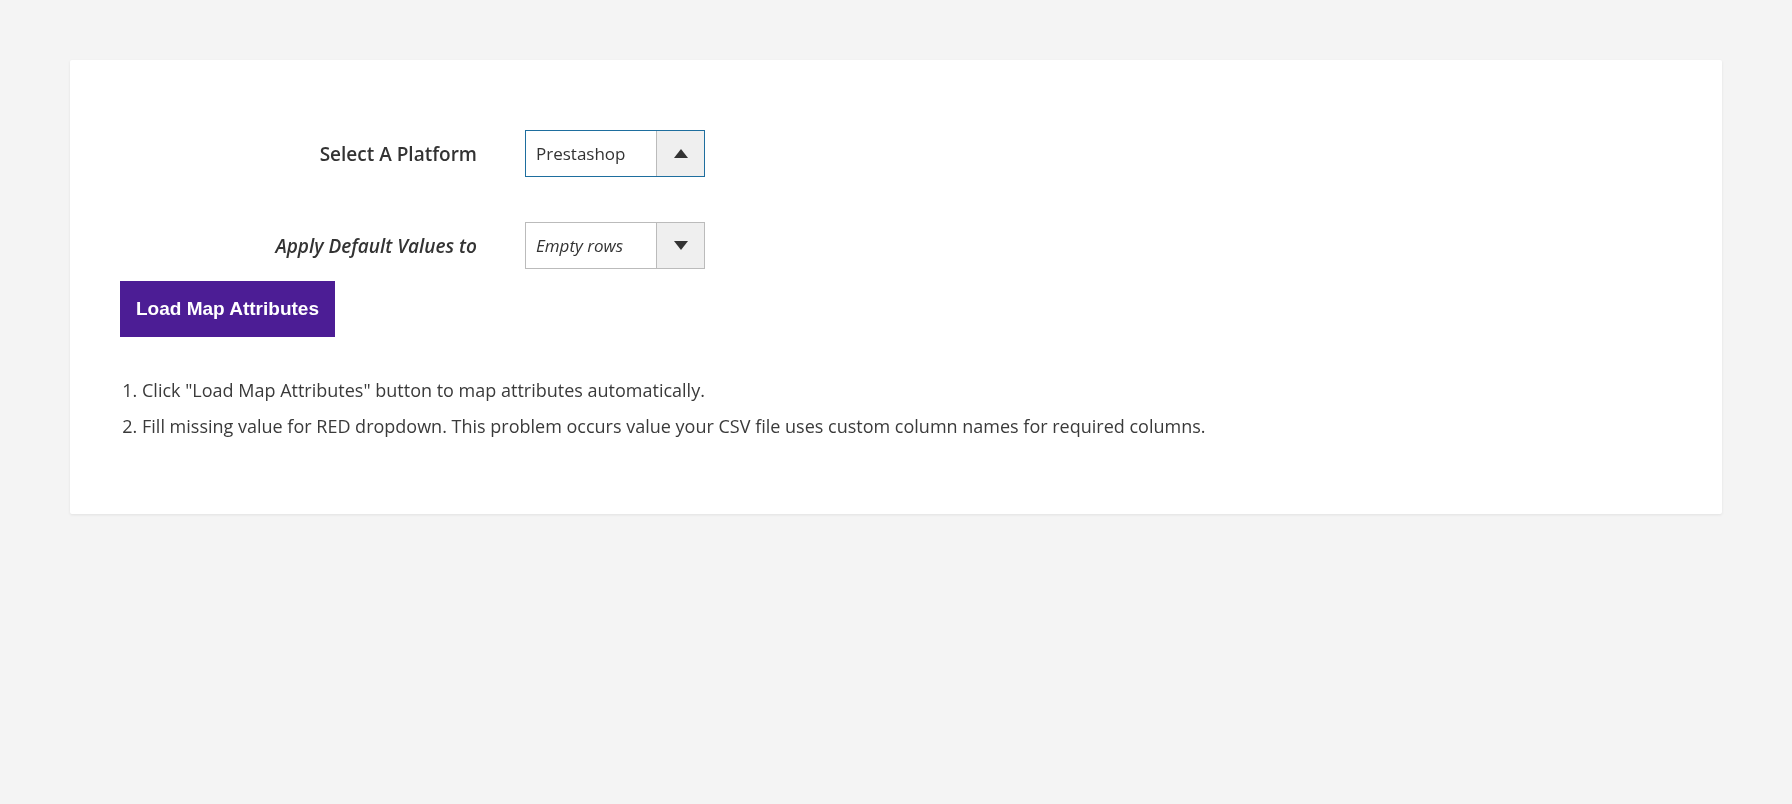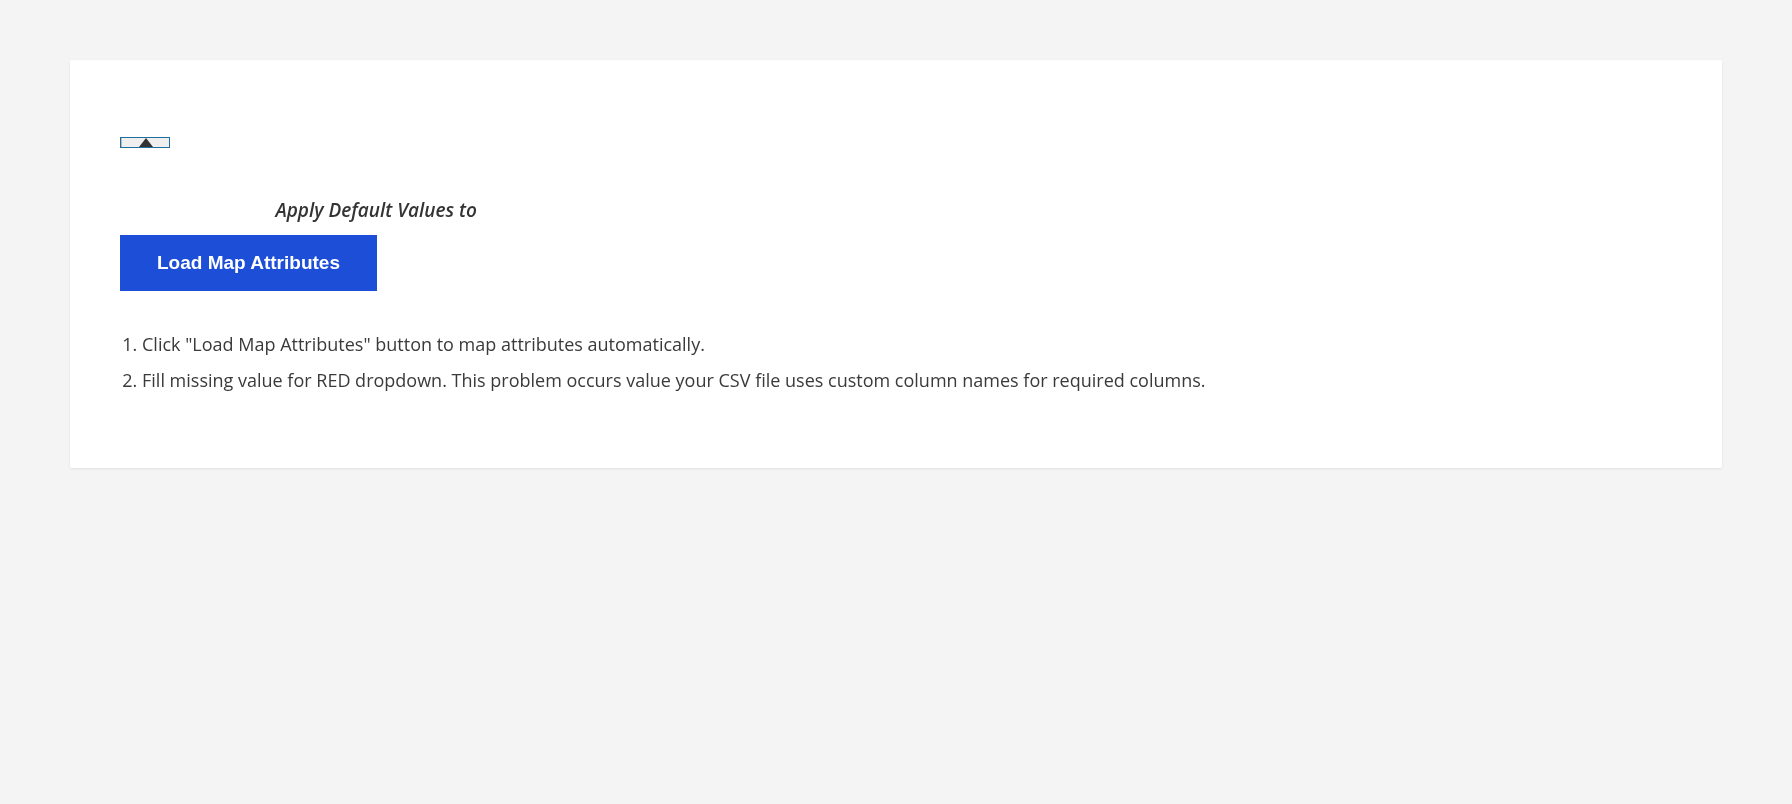--- a/index.html
+++ b/index.html
@@ -65,57 +65,67 @@
     }
     .helper-row {
       margin-left: 405px;
       margin-bottom: 60px;
     }
     .helper {
       font-size: 17px;
       color: #555;
     }
     .action-btn {
-      background: #1d4ed8;
+      background: #4c1d95;
       color: #fff;
       font-weight: 700;
       font-size: 19px;
       border: none;
-      padding: 17px 37px;
+      padding: 17px 16px;
       cursor: pointer;
       margin-bottom: 40px;
       display: inline-block;
     }
     .instructions {
       padding-left: 22px;
     }
     .instructions li {
       font-size: 18px;
       color: #3a3a3a;
       line-height: 1.55;
       margin-bottom: 8px;
     }
   </style>
 </head>
 <body>
 
 <div class="card">
 
   <div class="form-row">
+    <div class="label">Select A Platform</div>
     <div class="control-col">
       <div class="select-wrap active">
+        <div class="select-value">Prestashop</div>
         <div class="select-btn">
           <div class="tri-up"></div>
         </div>
       </div>
     </div>
   </div>
 
   <div class="form-row with-helper">
     <div class="label">Apply Default Values to</div>
+    <div class="control-col">
+      <div class="select-wrap">
+        <div class="select-value">Empty rows</div>
+        <div class="select-btn">
+          <div class="tri-down"></div>
+        </div>
+      </div>
+    </div>
   </div>
 
   <button class="action-btn">Load Map Attributes</button>
 
   <ol class="instructions">
     <li>Click "Load Map Attributes" button to map attributes automatically.</li>
     <li>Fill missing value for RED dropdown. This problem occurs value your CSV file uses custom column names for required columns.</li>
   </ol>
 
 </div>

